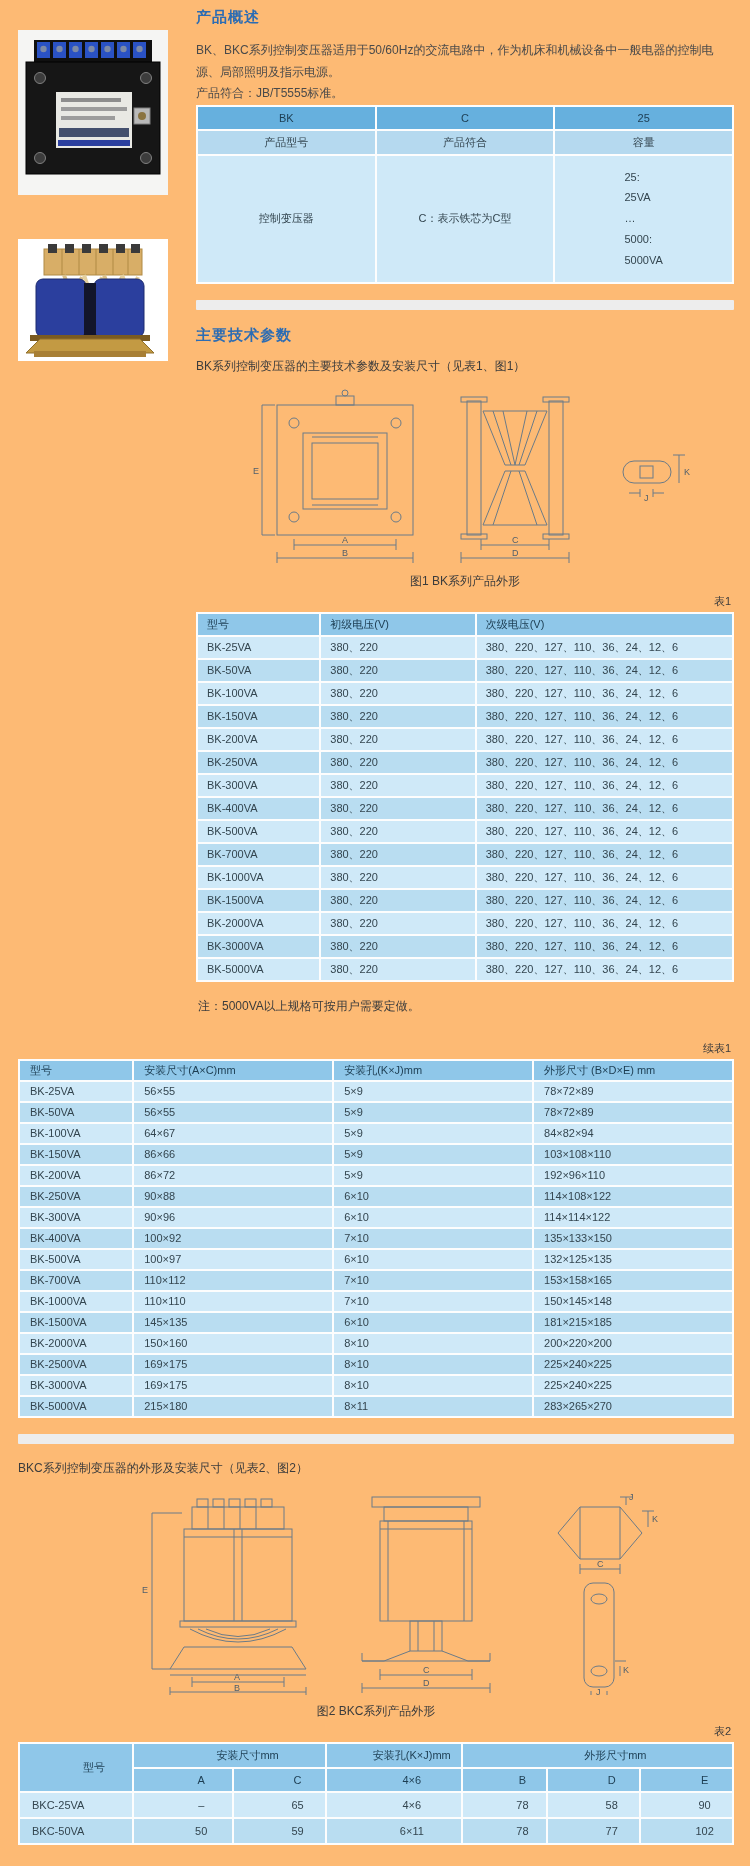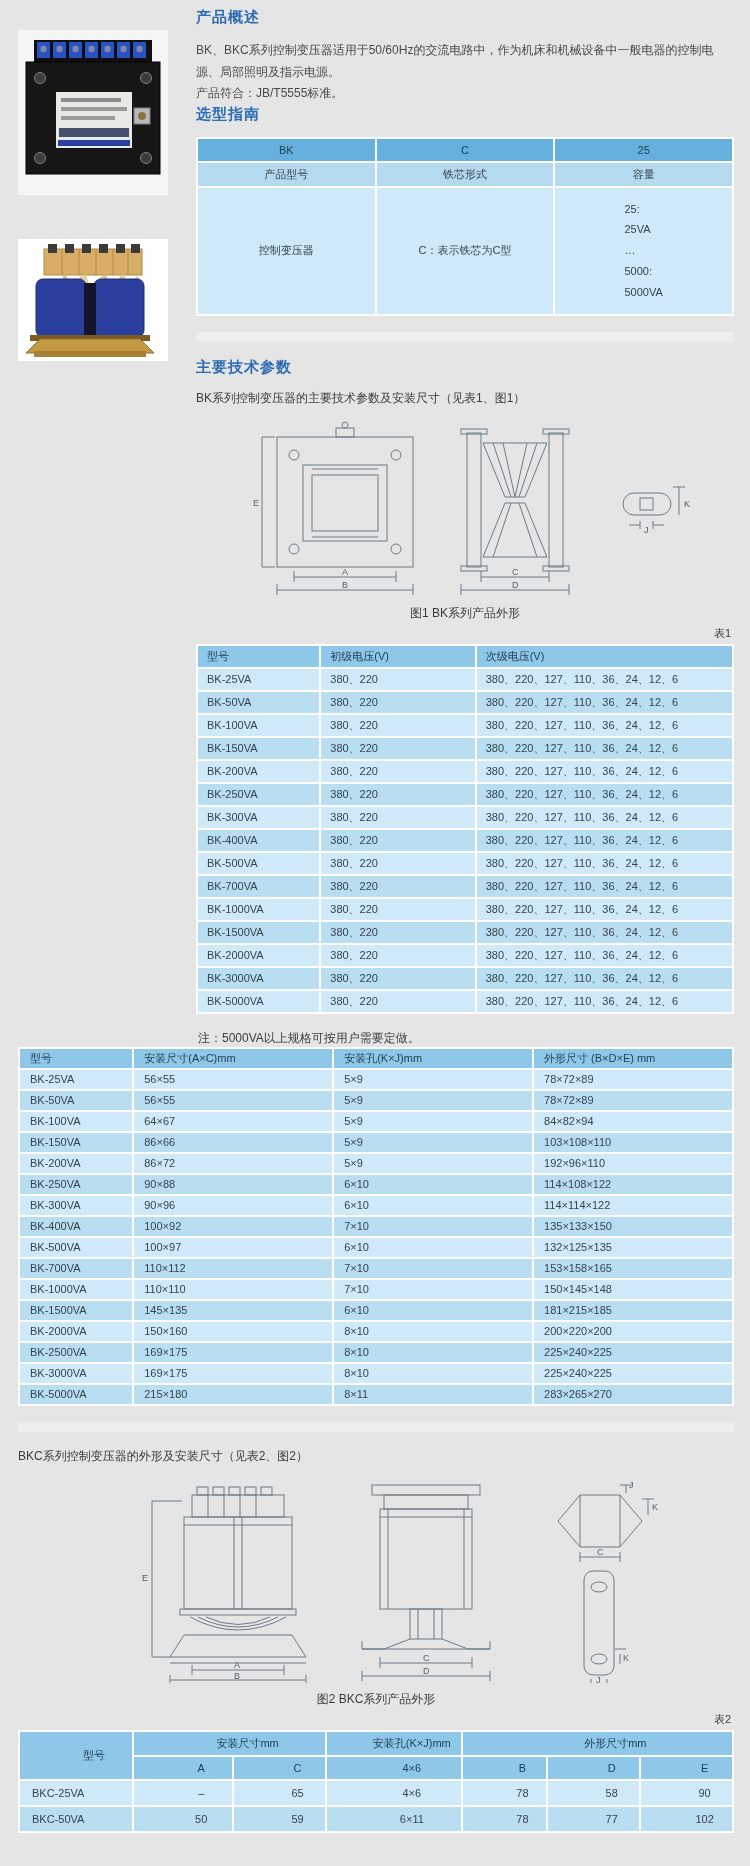--- a/index.html
+++ b/index.html
@@ -2,21 +2,21 @@
 <html><head>
 <meta charset="utf-8">
 <style>
   * { margin:0; padding:0; box-sizing:border-box; }
   html,body { background:#ffffff; }
   body {
     width:750px;
     font-family:"Liberation Sans","DejaVu Sans",sans-serif;
     color:#3c3c3c;
   }
-  .page { width:750px; height:1866px; overflow:hidden; background:#e5e5e5; }
+  .page { width:750px; height:1866px; overflow:hidden; background:#fdba74; }
 
   
   .top-area { display:flex; padding:8px 16px 0 18px; }
   .photo-col { width:178px; flex:none; padding-top:22px; }
   .photo { margin-bottom:40px; }
   .content-col { flex:1; min-width:0; }
 
   h2.sec-title { color:#2c6cb3; font-size:15px; font-weight:bold; margin:0 0 13px 0; letter-spacing:1px; }
   .sec-gap { margin-top:20px; }
   p.body-text { font-size:12px; line-height:1.8; color:#4a4a4a; }
@@ -141,34 +141,33 @@
         </svg>
       </div>
     </aside>
 
     <main class="content-col">
 
       <h2 class="sec-title">产品概述</h2>
       <p class="body-text">BK、BKC系列控制变压器适用于50/60Hz的交流电路中，作为机床和机械设备中一般电器的控制电源、局部照明及指示电源。</p>
       <p class="body-text">产品符合：JB/T5555标准。</p>
 
-      <h2 class="sec-title sec-gap">选型指南</h2>
 
       <table class="sel-table">
         <thead>
           <tr class="codes">
             <th>BK</th>
             <th>C</th>
             <th>25</th>
           </tr>
         </thead>
         <tbody>
           <tr class="labels">
             <td>产品型号</td>
-            <td>铁芯形式</td>
+            <td>产品符合</td>
             <td>容量</td>
           </tr>
           <tr class="values">
             <td>控制变压器</td>
             <td>C：表示铁芯为C型</td>
             <td><span class="multiline">25:
 25VA
 …
 5000:
 5000VA</span></td>
@@ -352,20 +351,21 @@
           </tbody>
       </table>
 
       <p class="note-text">注：5000VA以上规格可按用户需要定做。</p>
 
     </main>
   </div>
 
   <section class="wide-area">
 
+    <div class="tbl-label" style="margin-top:26px;">续表1</div>
     <table class="tc">
       <colgroup>
           <col class="c1">
           <col class="c2">
           <col class="c3">
           <col class="c4">
         </colgroup>
       <thead>
         <tr>
           <th>型号</th>

